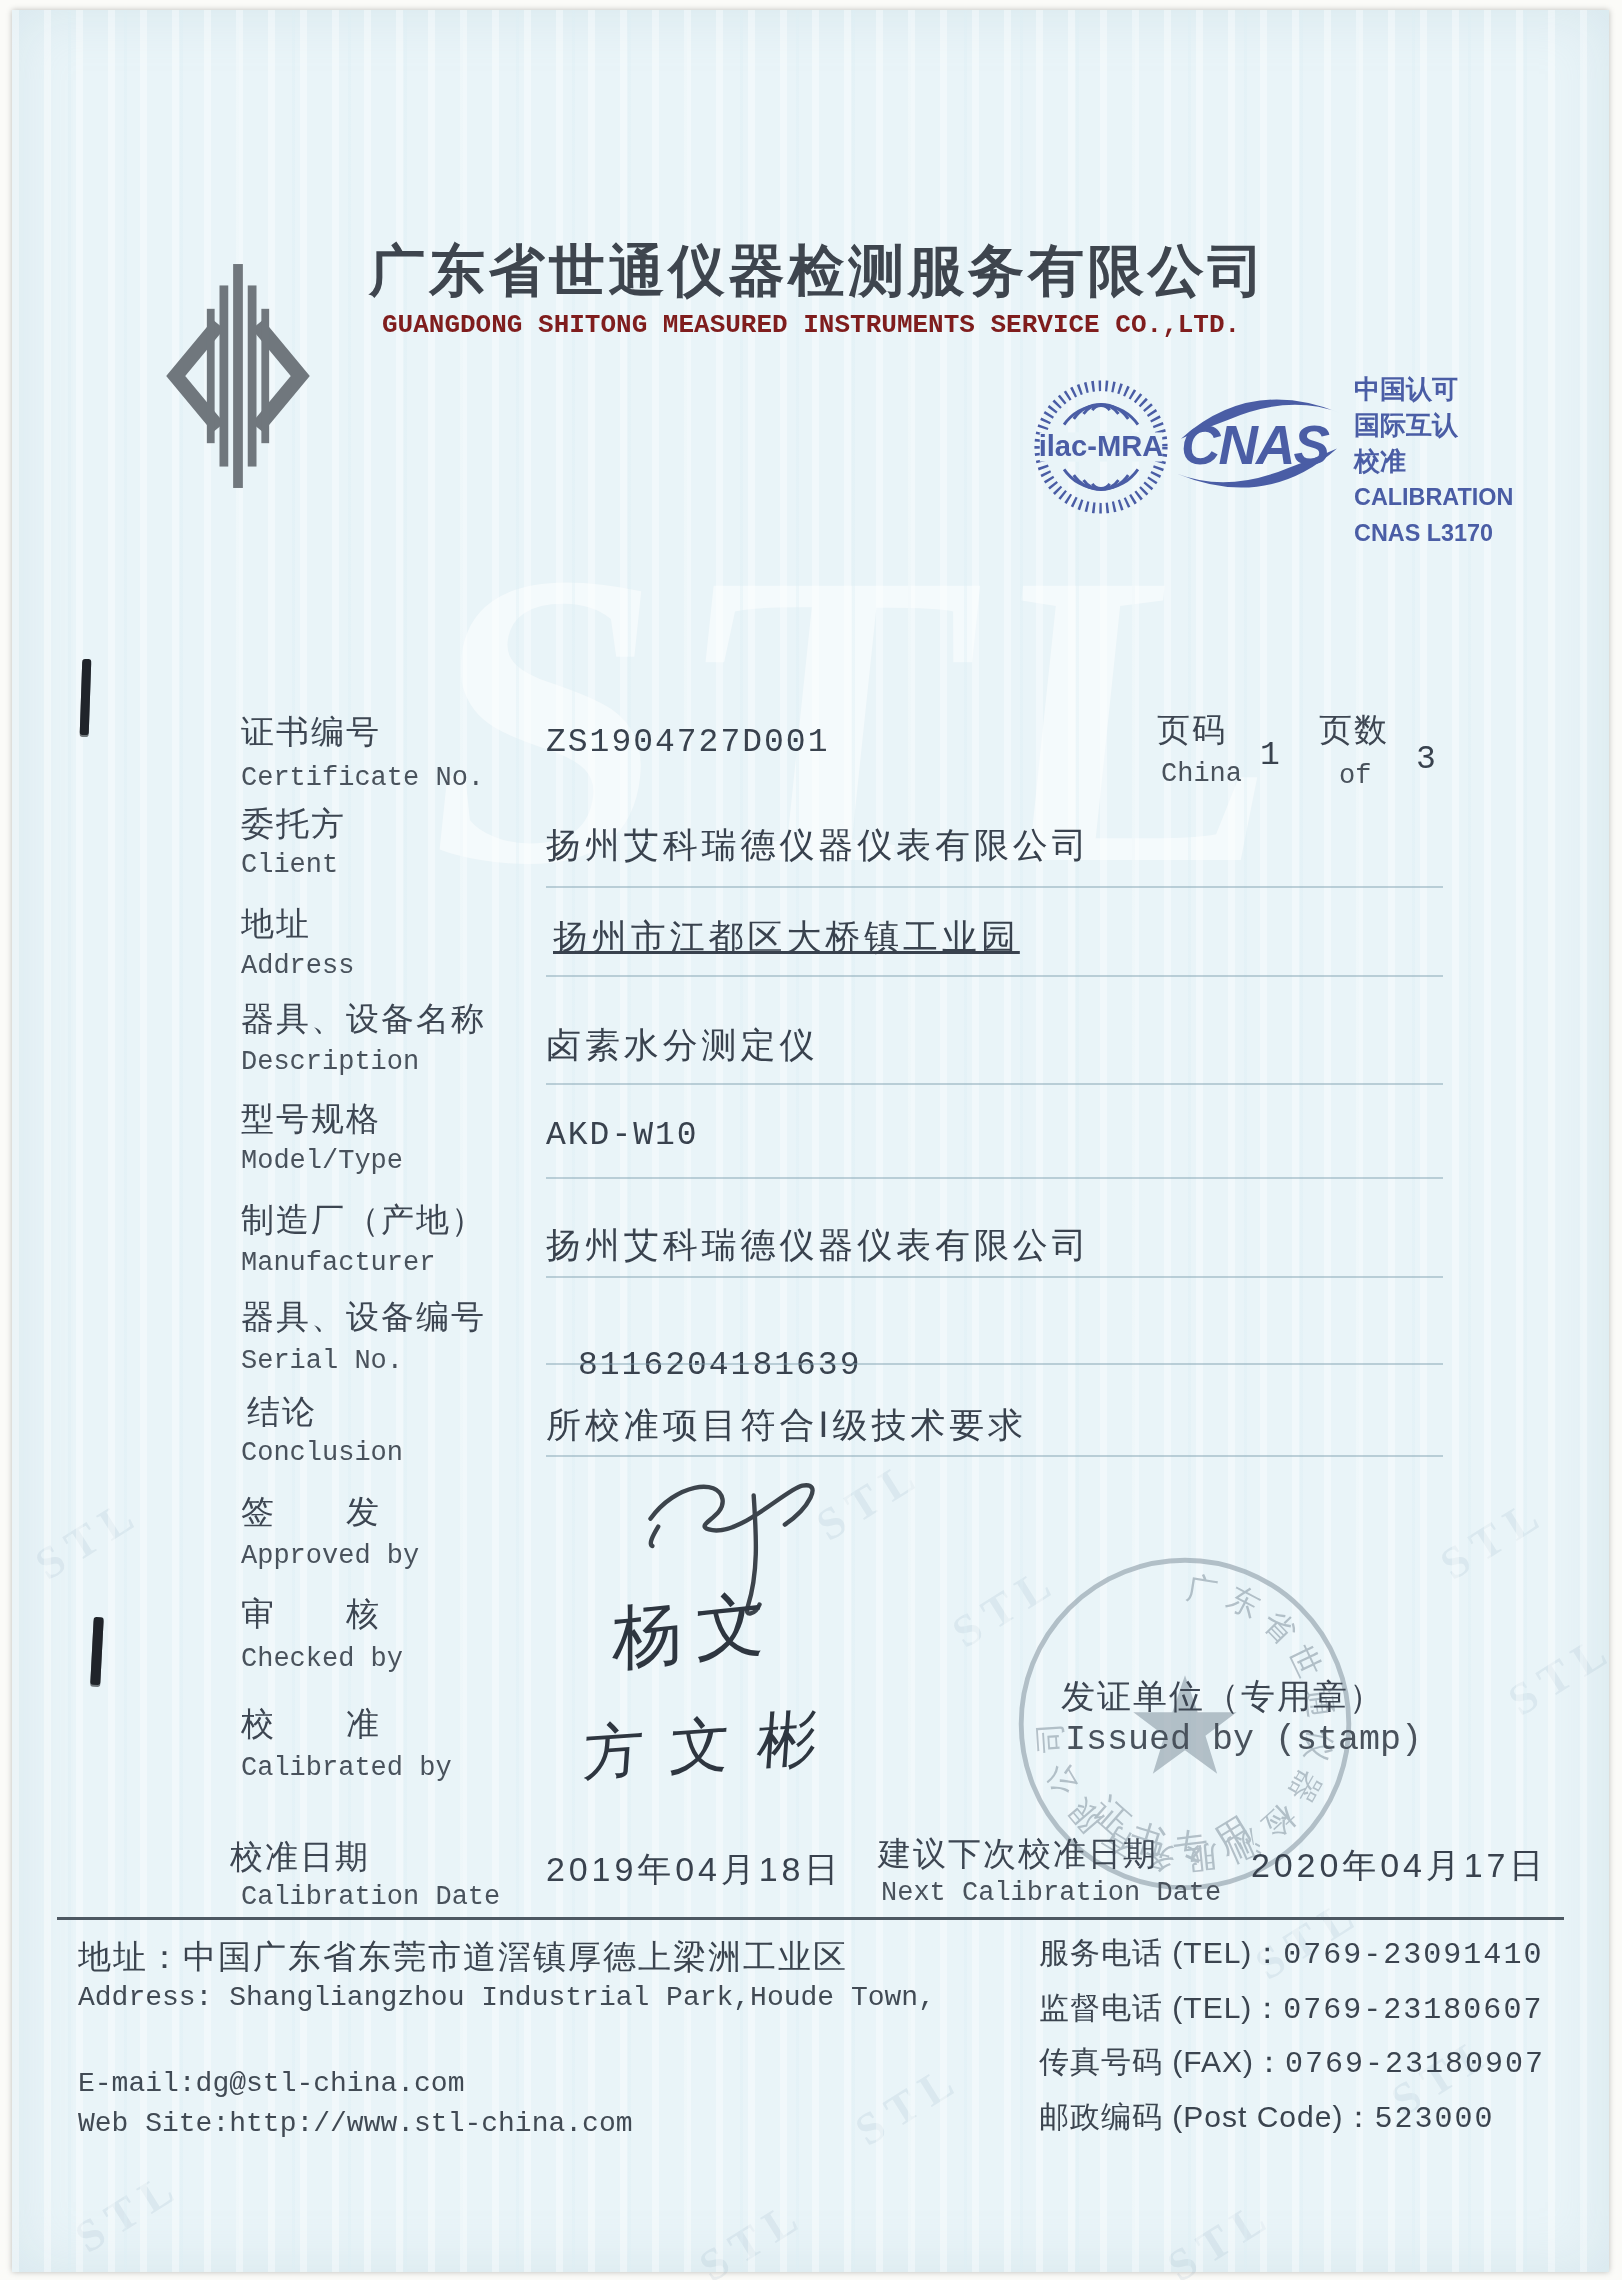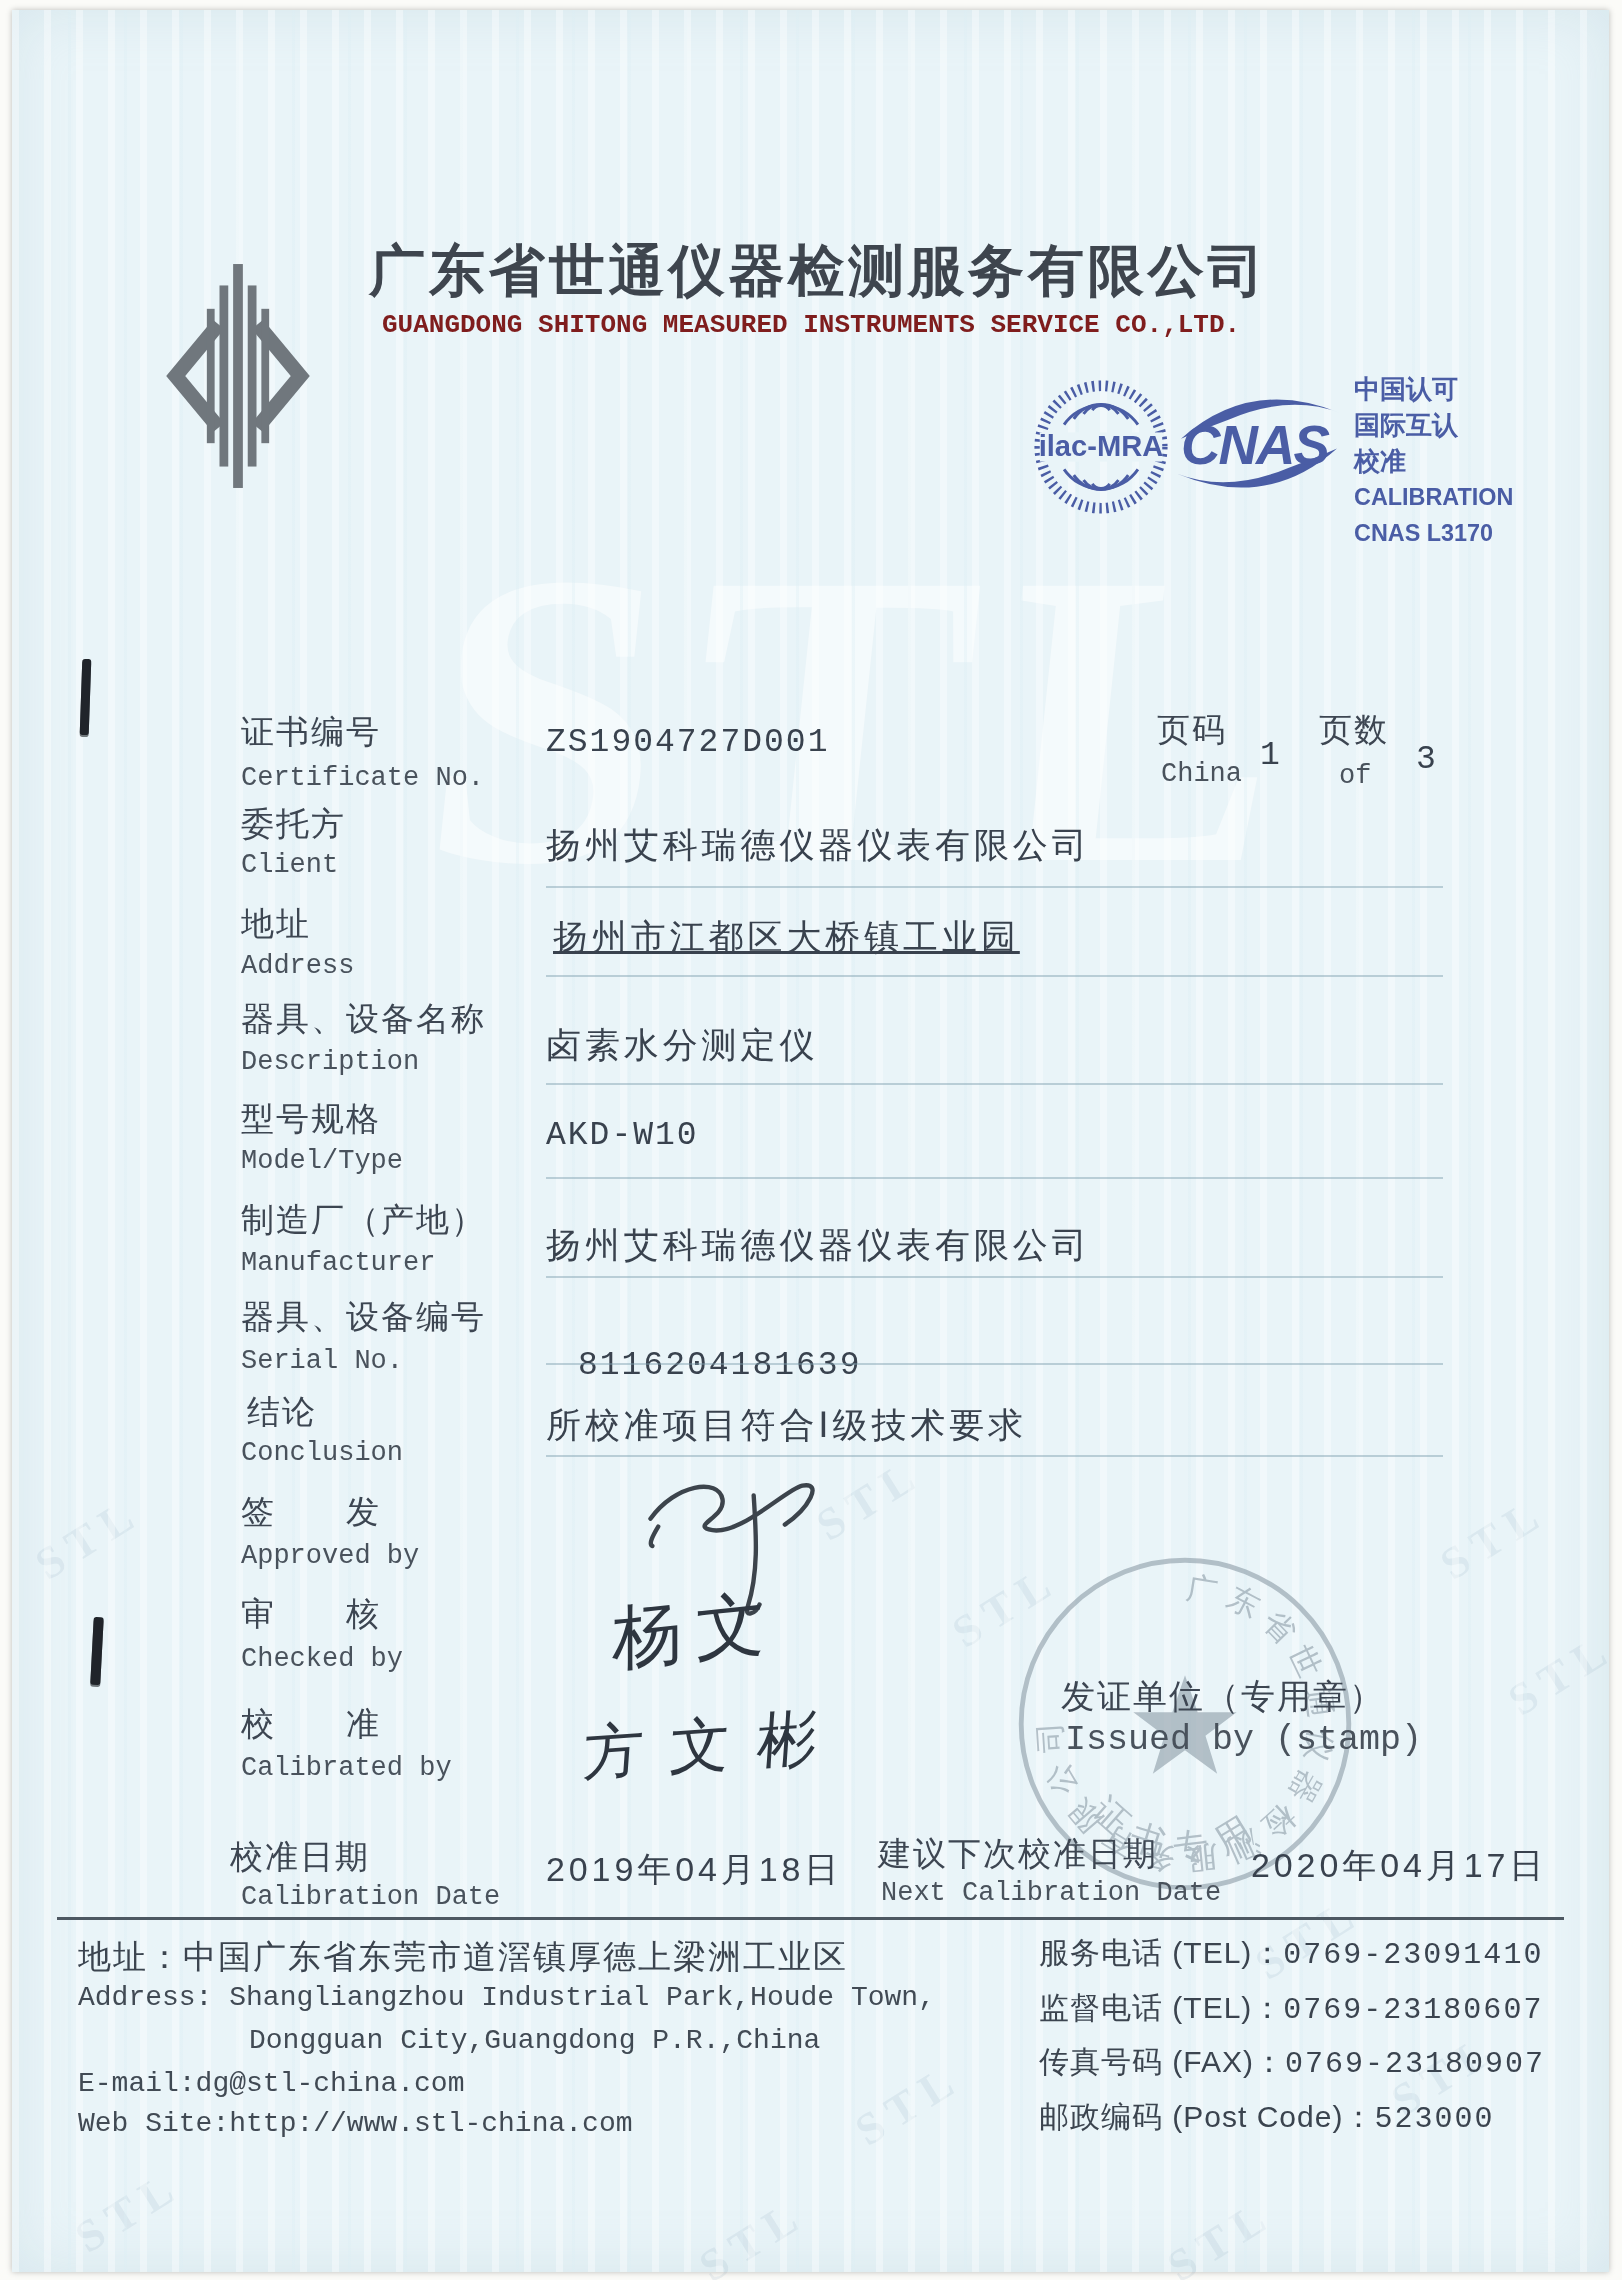--- a/index.html
+++ b/index.html
@@ -188,21 +188,20 @@
   <div class="abs value-zh" style="left:546px;top:1847px;font-size:34px;">2019年04月18日</div>
 
   <div class="abs zh-label" style="left:878px;top:1832px;">建议下次校准日期</div>
   <div class="abs en-label" style="left:881px;top:1878px;">Next Calibration Date</div>
   <div class="abs value-zh" style="left:1251px;top:1843px;font-size:34px;">2020年04月17日</div>
 
   <div class="abs" style="left:57px;top:1917px;width:1507px;height:2.9px;background:#4d5862;"></div>
 
   <div class="abs foot-zh" style="left:78px;top:1935px;">地址：中国广东省东莞市道滘镇厚德上梁洲工业区</div>
   <div class="abs foot-mono" style="left:78px;top:1982px;">Address: Shangliangzhou Industrial Park,Houde Town,</div>
-  <div class="abs foot-mono" style="left:249px;top:2025px;">Dongguan City,Guangdong P.R.,China</div>
   <div class="abs foot-mono" style="left:78px;top:2068px;">E-mail:dg@stl-china.com</div>
   <div class="abs foot-mono" style="left:78px;top:2108px;">Web Site:http://www.stl-china.com</div>
 
   <div class="abs foot-right" style="left:1039px;top:1933px;">
     <span>服务电话 (TEL)</span>：<span class="num">0769-23091410</span>
   </div>
   <div class="abs foot-right" style="left:1039px;top:1988px;">
     <span>监督电话 (TEL)</span>：<span class="num">0769-23180607</span>
   </div>
   <div class="abs foot-right" style="left:1039px;top:2042px;">

